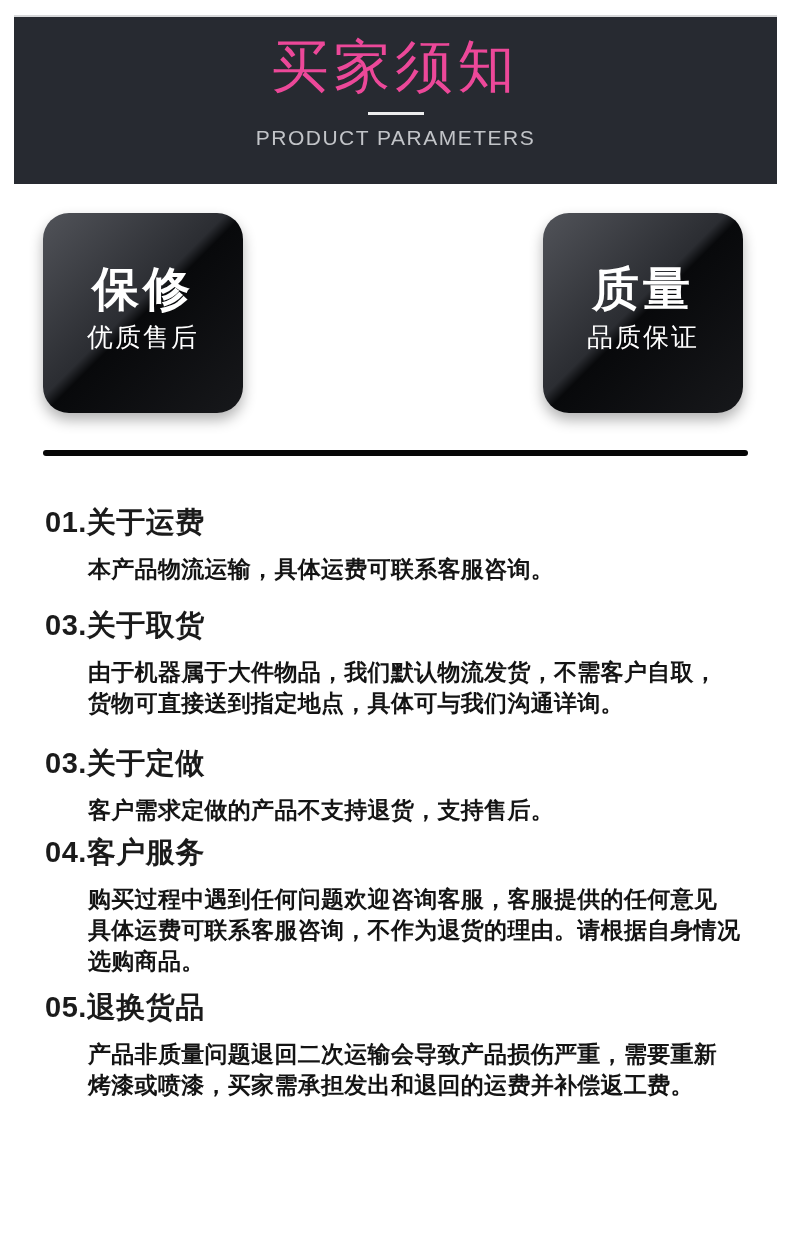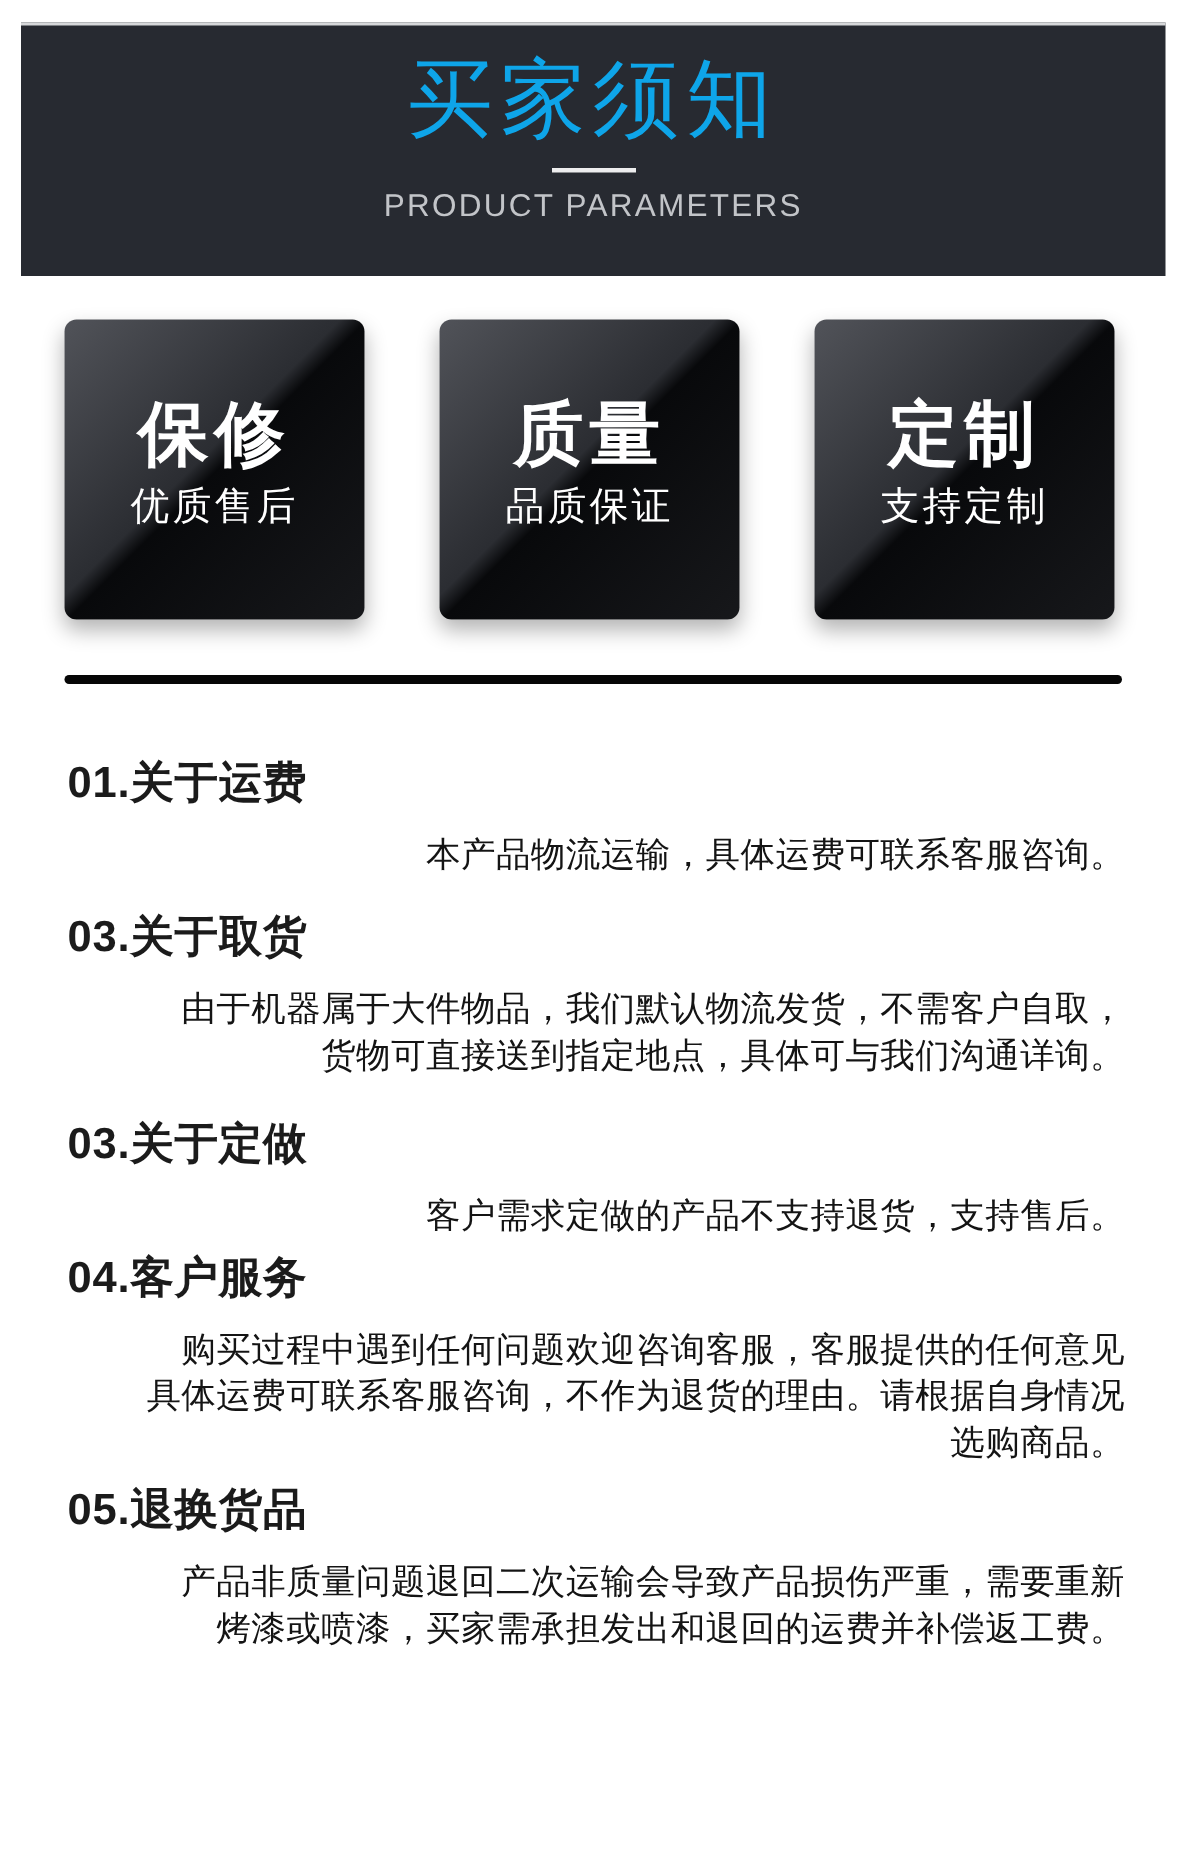--- a/index.html
+++ b/index.html
@@ -16,42 +16,42 @@
     margin:15px 13px 0 14px;
     height:167px;
     background:#272a31;
     border-top:2px solid #d6d7d9;
     display:flex;flex-direction:column;align-items:center;
   }
   .banner-title{
     margin:18px 0 0 0;
     font-size:57px;line-height:62px;
     font-weight:500;letter-spacing:5px;
-    color:#0ea5e9;
+    color:#ec4899;
   }
   .banner-rule{
     margin-top:15px;
     width:56px;height:3px;
     background:#ededee;
   }
   .banner-sub{
     margin-top:12px;
     font-size:21px;line-height:22px;
     letter-spacing:1.5px;
     color:#c2c4c8;
   }
   
   .features{
     margin:29px 47px 0 43px;
     display:flex;
     justify-content:space-between;
   }
   .feature{
     width:200px;height:200px;
-    border-radius:8px;
+    border-radius:26px;
     background:linear-gradient(135deg,#515359 0%,#2b2d32 46%,#08090b 50.5%,#17181b 100%);
     box-shadow:0 7px 14px rgba(0,0,0,0.30);
     display:flex;flex-direction:column;align-items:center;
     color:#ffffff;
   }
   .f-title{
     margin-top:50px;
     font-size:47px;line-height:52px;
     font-weight:700;letter-spacing:4px;
   }
@@ -70,23 +70,22 @@
   .notices{margin:50px 40px 0 45px;}
   .notice h2{
     margin:0;
     font-size:29px;line-height:32px;
     font-weight:700;letter-spacing:0.5px;
     color:#1b1b1b;
   }
   .notice-body{
     margin:16px 0 0 43px;
     font-size:23px;line-height:31px;
-    font-weight:400;letter-spacing:0.3px;
+    font-weight:700;letter-spacing:0.3px;
     color:#141414;
-    text-align:right;
   }
   .notice:nth-child(2){margin-top:24px;}
   .notice:nth-child(3){margin-top:28px;}
   .notice:nth-child(4){margin-top:10px;}
   .notice:nth-child(5){margin-top:14px;}
 </style>
 </head>
 <body>
 
 <div class="page">
@@ -98,24 +97,20 @@
   </header>
 
   <section class="features">
     <div class="feature">
       <div class="f-title">保修</div>
       <div class="f-sub">优质售后</div>
     </div>
     <div class="feature">
       <div class="f-title">质量</div>
       <div class="f-sub">品质保证</div>
-    </div>
-    <div class="feature">
-      <div class="f-title">定制</div>
-      <div class="f-sub">支持定制</div>
     </div>
   </section>
 
   <div class="divider"></div>
 
   <section class="notices">
 
     <article class="notice">
       <h2>01.关于运费</h2>
       <div class="notice-body">

